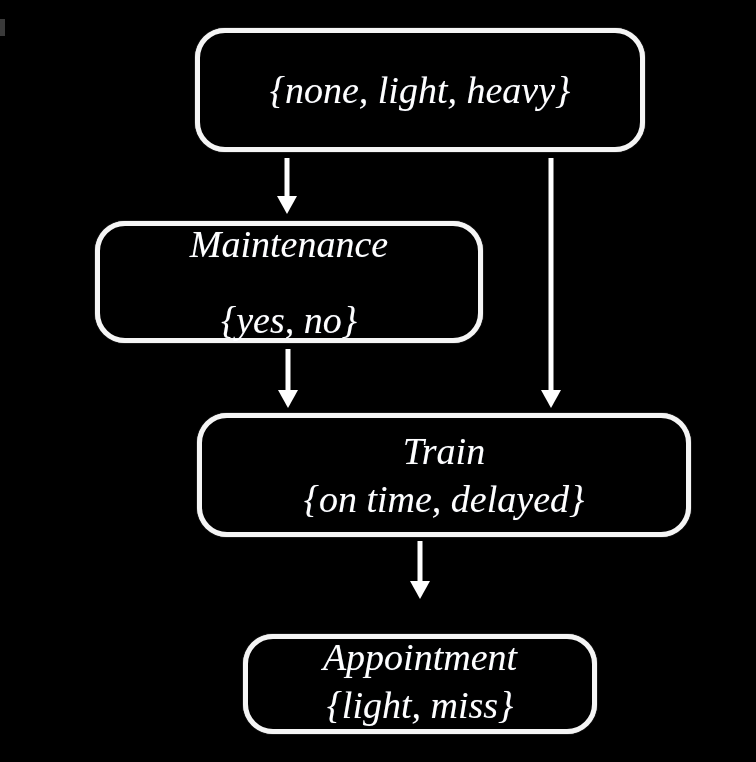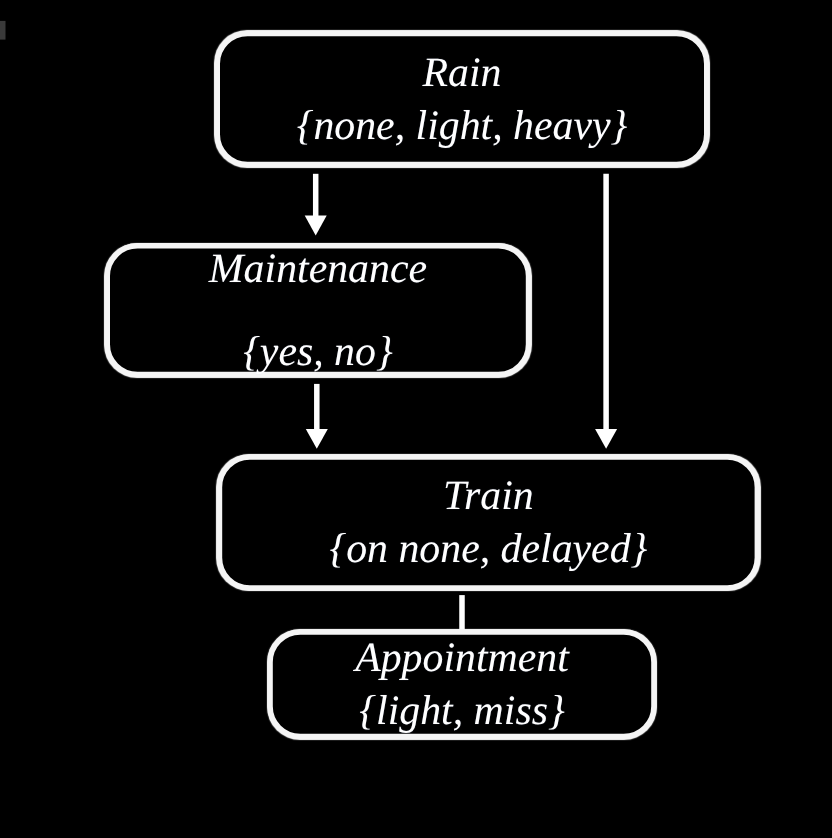--- a/index.html
+++ b/index.html
@@ -35,21 +35,21 @@
     justify-content: center;
     text-align: center;
     font-style: italic;
     font-size: 38px;
     line-height: 48px;
     box-shadow: 0 0 1px #ffffff;
   }
   .node-rain        { left: 195px; top: 28px;  width: 450px; height: 124px; }
   .node-maintenance { left: 95px;  top: 221px; width: 388px; height: 122px; gap: 28px; }
   .node-train       { left: 197px; top: 413px; width: 494px; height: 124px; }
-  .node-appointment { left: 243px; top: 572px; width: 354px; height: 100px; }
+  .node-appointment { left: 243px; top: 634px; width: 354px; height: 100px; justify-content: flex-end; }
   .node-label, .node-values {
     white-space: nowrap;
     text-shadow: 0 0 1px rgba(180, 200, 255, 0.35);
   }
   .edge-artifact {
     position: absolute;
     left: 0;
     top: 19px;
     width: 5px;
     height: 17px;
@@ -76,32 +76,31 @@
       <line x1="288" y1="349" x2="288" y2="392" stroke="#ffffff" stroke-width="5"></line>
       <polygon points="278,390 298,390 288,408" fill="#ffffff"></polygon>
     </g>
     <g>
       <line x1="420" y1="541" x2="420" y2="583" stroke="#ffffff" stroke-width="5"></line>
       <polygon points="410,581 430,581 420,599" fill="#ffffff"></polygon>
     </g>
   </svg>
 
   <div class="node node-rain">
-    <div class="node-label">Rain</div>
     <div class="node-values">{none, light, heavy}</div>
   </div>
 
   <div class="node node-maintenance">
     <div class="node-label">Maintenance</div>
     <div class="node-values">{yes, no}</div>
   </div>
 
   <div class="node node-train">
     <div class="node-label">Train</div>
-    <div class="node-values">{on none, delayed}</div>
+    <div class="node-values">{on time, delayed}</div>
   </div>
 
   <div class="node node-appointment">
     <div class="node-label">Appointment</div>
     <div class="node-values">{light, miss}</div>
   </div>
 
 </div>
 
 </body></html>

